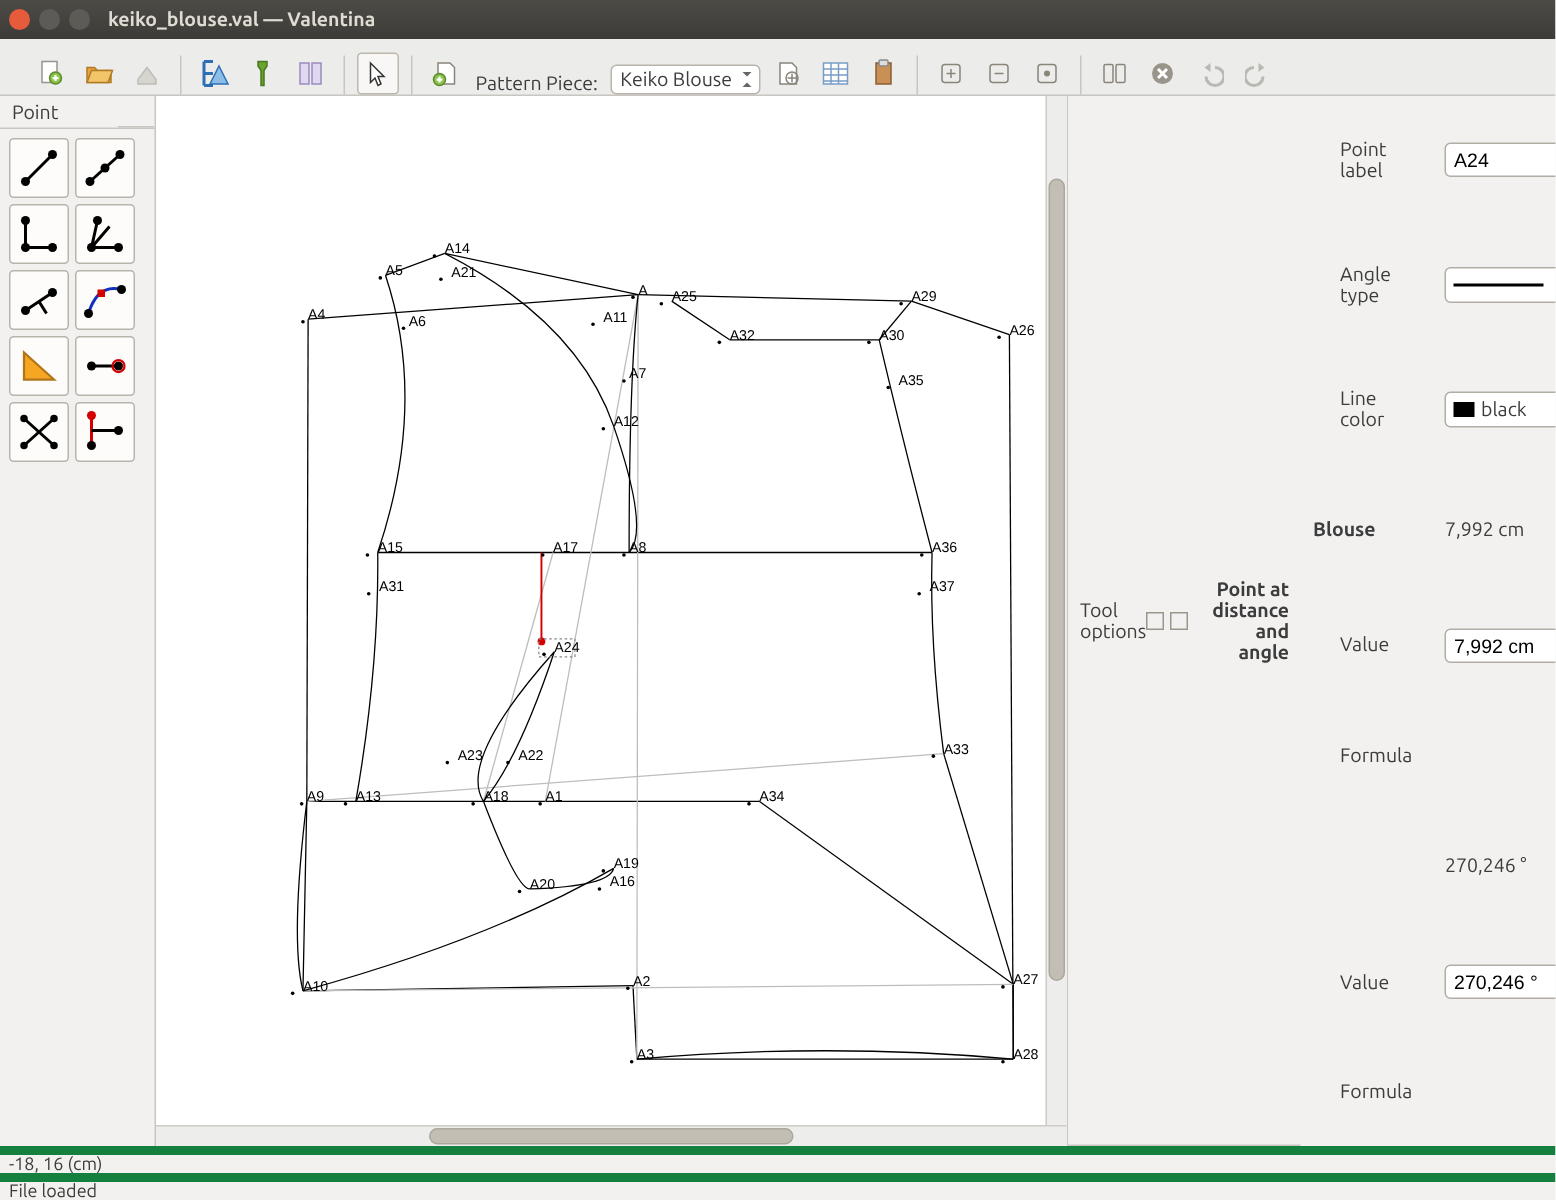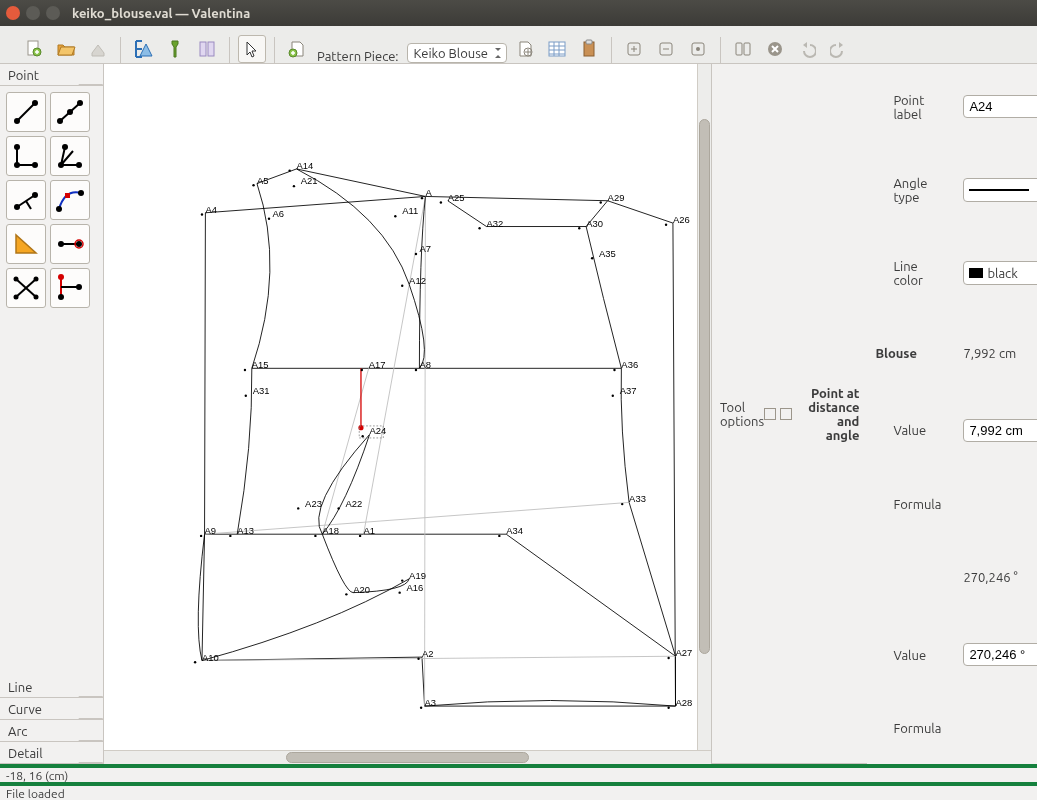--- a/index.html
+++ b/index.html
@@ -41,21 +41,21 @@
 .form input.txt { grid-column: 2 / span 2; width: 100%; border: 1px solid #b1ada5; border-radius: 4px; padding: 3px 5px; font-size: 13px; background: #fff; }
 .form input.txt2 { grid-column: 2; width: 100%; border: 1px solid #b1ada5; border-radius: 4px; padding: 3px 5px; font-size: 13px; background: #fff; }
 .form .combo { grid-column: 2; border: 1px solid #b1ada5; border-radius: 4px; padding: 3px 18px 3px 5px; background: #fff; position: relative; width: 96px; height: 24px; display: flex; align-items: center; }
 .form .combo.wide { grid-column: 2 / span 2; width: auto; align-items: center; }
 .form .combo:after { content: ""; position: absolute; right: 5px; top: 6px; width: 0; height: 0; border-left: 3px solid transparent; border-right: 3px solid transparent; border-top: 3px solid #666; }
 .form .combo:before { content: ""; position: absolute; right: 5px; bottom: 6px; width: 0; height: 0; border-left: 3px solid transparent; border-right: 3px solid transparent; border-bottom: 3px solid #666; }
 .form .sw { width: 14px; height: 10px; background: #000; display: inline-block; margin-right: 4px; }
 .form .lineprev { height: 2px; background: #000; width: 60px; display: inline-block; }
 .form .plain { grid-column: 2; }
 .form .pbtn { grid-column: 3; width: 22px; height: 22px; border: 1px solid #b1ada5; border-radius: 3px; background: #f8f7f5; display: flex; align-items: center; justify-content: center; font-size: 13px; }
-.statusrow { height: 18px; padding: 0 6px; font-size: 12px; display: flex; align-items: center; border-top: 4px solid #15803d; }
+.statusrow { height: 18px; padding: 0 6px; font-size: 12px; display: flex; align-items: center; border-top: 6px solid #15803d; }
 .pt { font: 11px sans-serif; fill: #000; }
 .pcir { fill: #000; }
 .dashbox { stroke: #8a8a8a; stroke-dasharray: 2,2; fill: none; }
 .redln { stroke: #d40000; stroke-width: 1.5; }
 .redpt { fill: #d40000; }
 .curve { fill: none; stroke: #000; stroke-width: 1; }
 .ln { stroke: #000; stroke-width: 1; }
 .gln { stroke: #bdbdbd; stroke-width: 1; }
 </style>
 </head>
@@ -262,26 +262,20 @@
         </div>
       <div class="toolcell">
           <svg width="30" height="30">
             <line x1="6" y1="24" x2="6" y2="4" stroke="#d40000" stroke-width="2"></line>
             <line x1="6" y1="14" x2="24" y2="14" stroke="#000" stroke-width="2"></line>
             <circle cx="6" cy="24" r="3"></circle>
             <circle cx="6" cy="4" r="3" fill="#d40000"></circle>
             <circle cx="24" cy="14" r="3"></circle>
           </svg>
         </div>
-    </div>
-    <div class="tabstack">
-      <div class="tabhead"><span>Line</span></div>
-      <div class="tabhead"><span>Curve</span></div>
-      <div class="tabhead"><span>Arc</span></div>
-      <div class="tabhead"><span>Detail</span></div>
     </div>
   </div>
 
   <div class="canvaswrap">
     <div class="canvasrow">
       <div class="canvas">
         <svg id="svgcanvas" viewBox="0 0 690 730">
             <line x1="118" y1="139" x2="374" y2="120" class="ln"></line>
             <line x1="374" y1="120" x2="586" y2="125" class="ln"></line>
             <line x1="586" y1="125" x2="662" y2="151" class="ln"></line>

